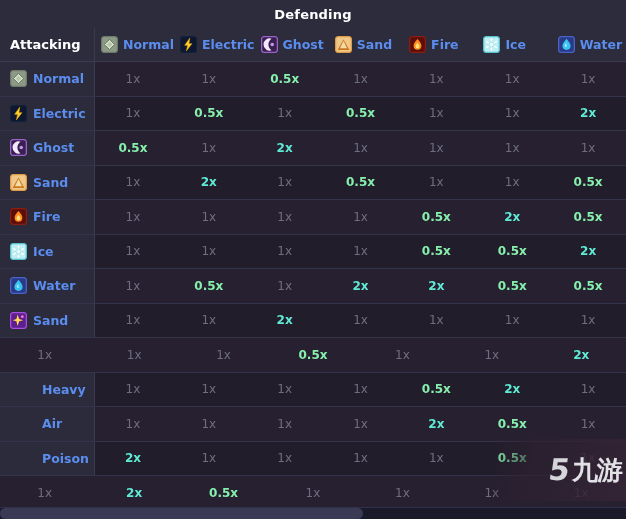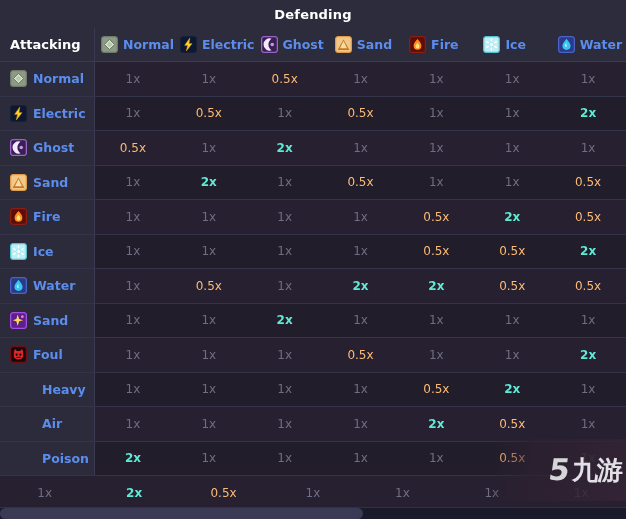--- a/index.html
+++ b/index.html
@@ -114,21 +114,21 @@
 
   .col-label {
     color: #5b8dee;
     font-weight: bold;
     font-size: 12.5px;
     white-space: nowrap;
   }
 
   
   .v-neutral { color: #6e6e80; font-weight: normal; }
-  .v-weak    { color: #fdba74; font-weight: normal; }
+  .v-weak    { color: #86efac; font-weight: bold; }
   .v-strong  { color: #5eead4; font-weight: bold; }
 
   
   .type-icon {
     width: 17px;
     height: 17px;
     min-width: 17px;
     border-radius: 3px;
     position: relative;
     display: inline-block;
@@ -569,33 +569,20 @@
             </div>
             <div class="cell">
               <span class="v-neutral">1x</span>
             </div>
             <div class="cell">
               <span class="v-neutral">1x</span>
             </div>
           </div>
         </div>
         <div class="row">
-          <div class="label-cell">
-            <span class="type-icon">
-              <svg viewBox="0 0 20 20">
-                <rect width="20" height="20" rx="3" fill="#6b0f12"></rect>
-                <rect x="1.5" y="1.5" width="17" height="17" rx="2" fill="#17090c"></rect>
-                <path d="M4.5 6.5 6 3.5l2 2.4h4l2-2.4 1.5 3v5.2c0 2.4-2.6 4.3-5.5 4.3s-5.5-1.9-5.5-4.3z" fill="#d8262b"></path>
-                <circle cx="7.8" cy="10.2" r="1.3" fill="#1a0708"></circle>
-                <circle cx="12.2" cy="10.2" r="1.3" fill="#1a0708"></circle>
-                <path d="M8 13.4h4" stroke="#1a0708" stroke-width="1.1" stroke-linecap="round"></path>
-              </svg>
-            </span>
-            <span class="label-text">Foul</span>
-          </div>
           <div class="data-cells">
             <div class="cell">
               <span class="v-neutral">1x</span>
             </div>
             <div class="cell">
               <span class="v-neutral">1x</span>
             </div>
             <div class="cell">
               <span class="v-neutral">1x</span>
             </div>

